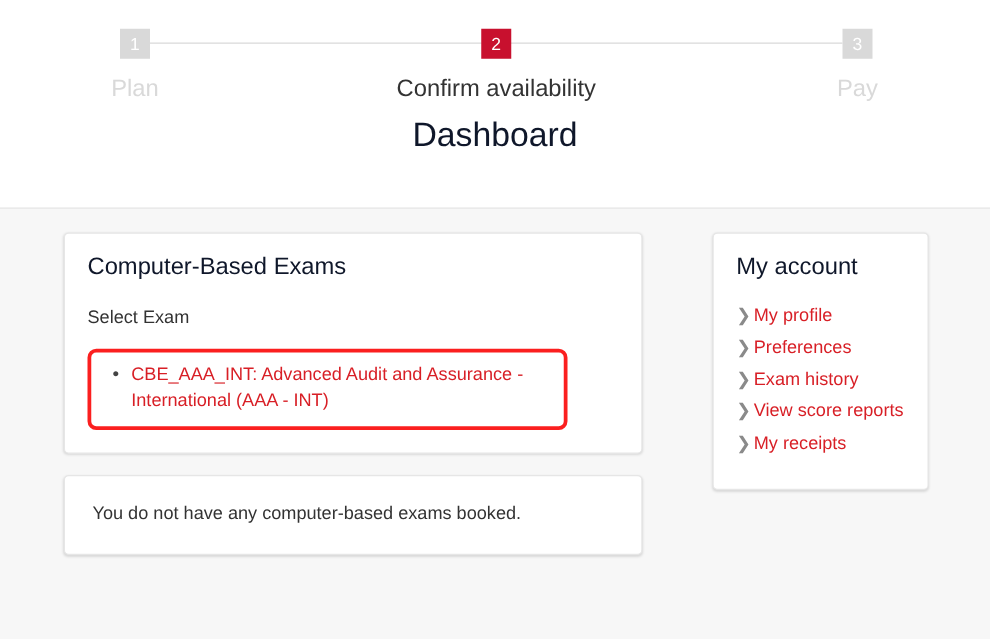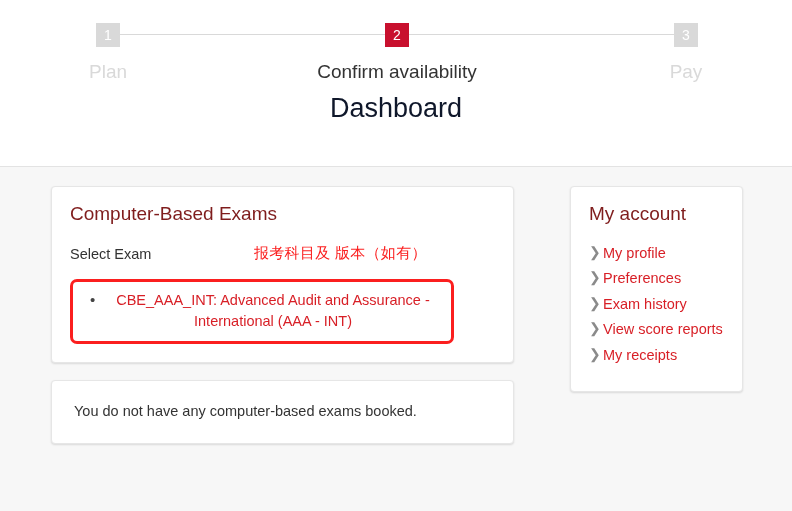--- a/index.html
+++ b/index.html
@@ -107,21 +107,21 @@
     background: #ffffff;
     border: 1px solid #e6e6e6;
     border-radius: 4px;
     box-shadow: 0 1px 2px rgba(0,0,0,0.12);
     padding: 16px 18px 18px 18px;
     margin-bottom: 17px;
   }
   .card-title {
     font-size: 19px;
     font-weight: normal;
-    color: #7f1d1d;
+    color: #0f172a;
     margin: 0 0 19px 0;
     line-height: 1.2;
   }
   .card-text {
     font-size: 14.5px;
     color: #333333;
     margin: 4px;
     line-height: 1.4;
   }
 
@@ -155,21 +155,20 @@
   .exam-list {
     margin: 0;
     padding-left: 22px;
     list-style: none;
   }
   .exam-list li {
     position: relative;
     font-size: 14.5px;
     line-height: 1.45;
     color: #cc1b1b;
-    text-align: center;
   }
   .exam-list li::before {
     content: "\2022";
     position: absolute;
     left: -15px;
     top: -1px;
     color: #444444;
     font-size: 15px;
   }
   .exam-link {
@@ -237,21 +236,20 @@
 
 <div class="content">
 
   <div class="cards-col-left">
 
     <div class="card">
       <h2 class="card-title">Computer-Based Exams</h2>
 
       <div class="select-exam-row">
         <span class="select-exam-label">Select Exam</span>
-        <span class="annotation-cn">报考科目及 版本（如有）</span>
       </div>
 
       <div class="exam-list-wrap">
         <ul class="exam-list">
           <li>
             <a class="exam-link" href="#">CBE_AAA_INT: Advanced Audit and Assurance - International (AAA - INT)</a>
           </li>
         </ul>
       </div>
     </div>

